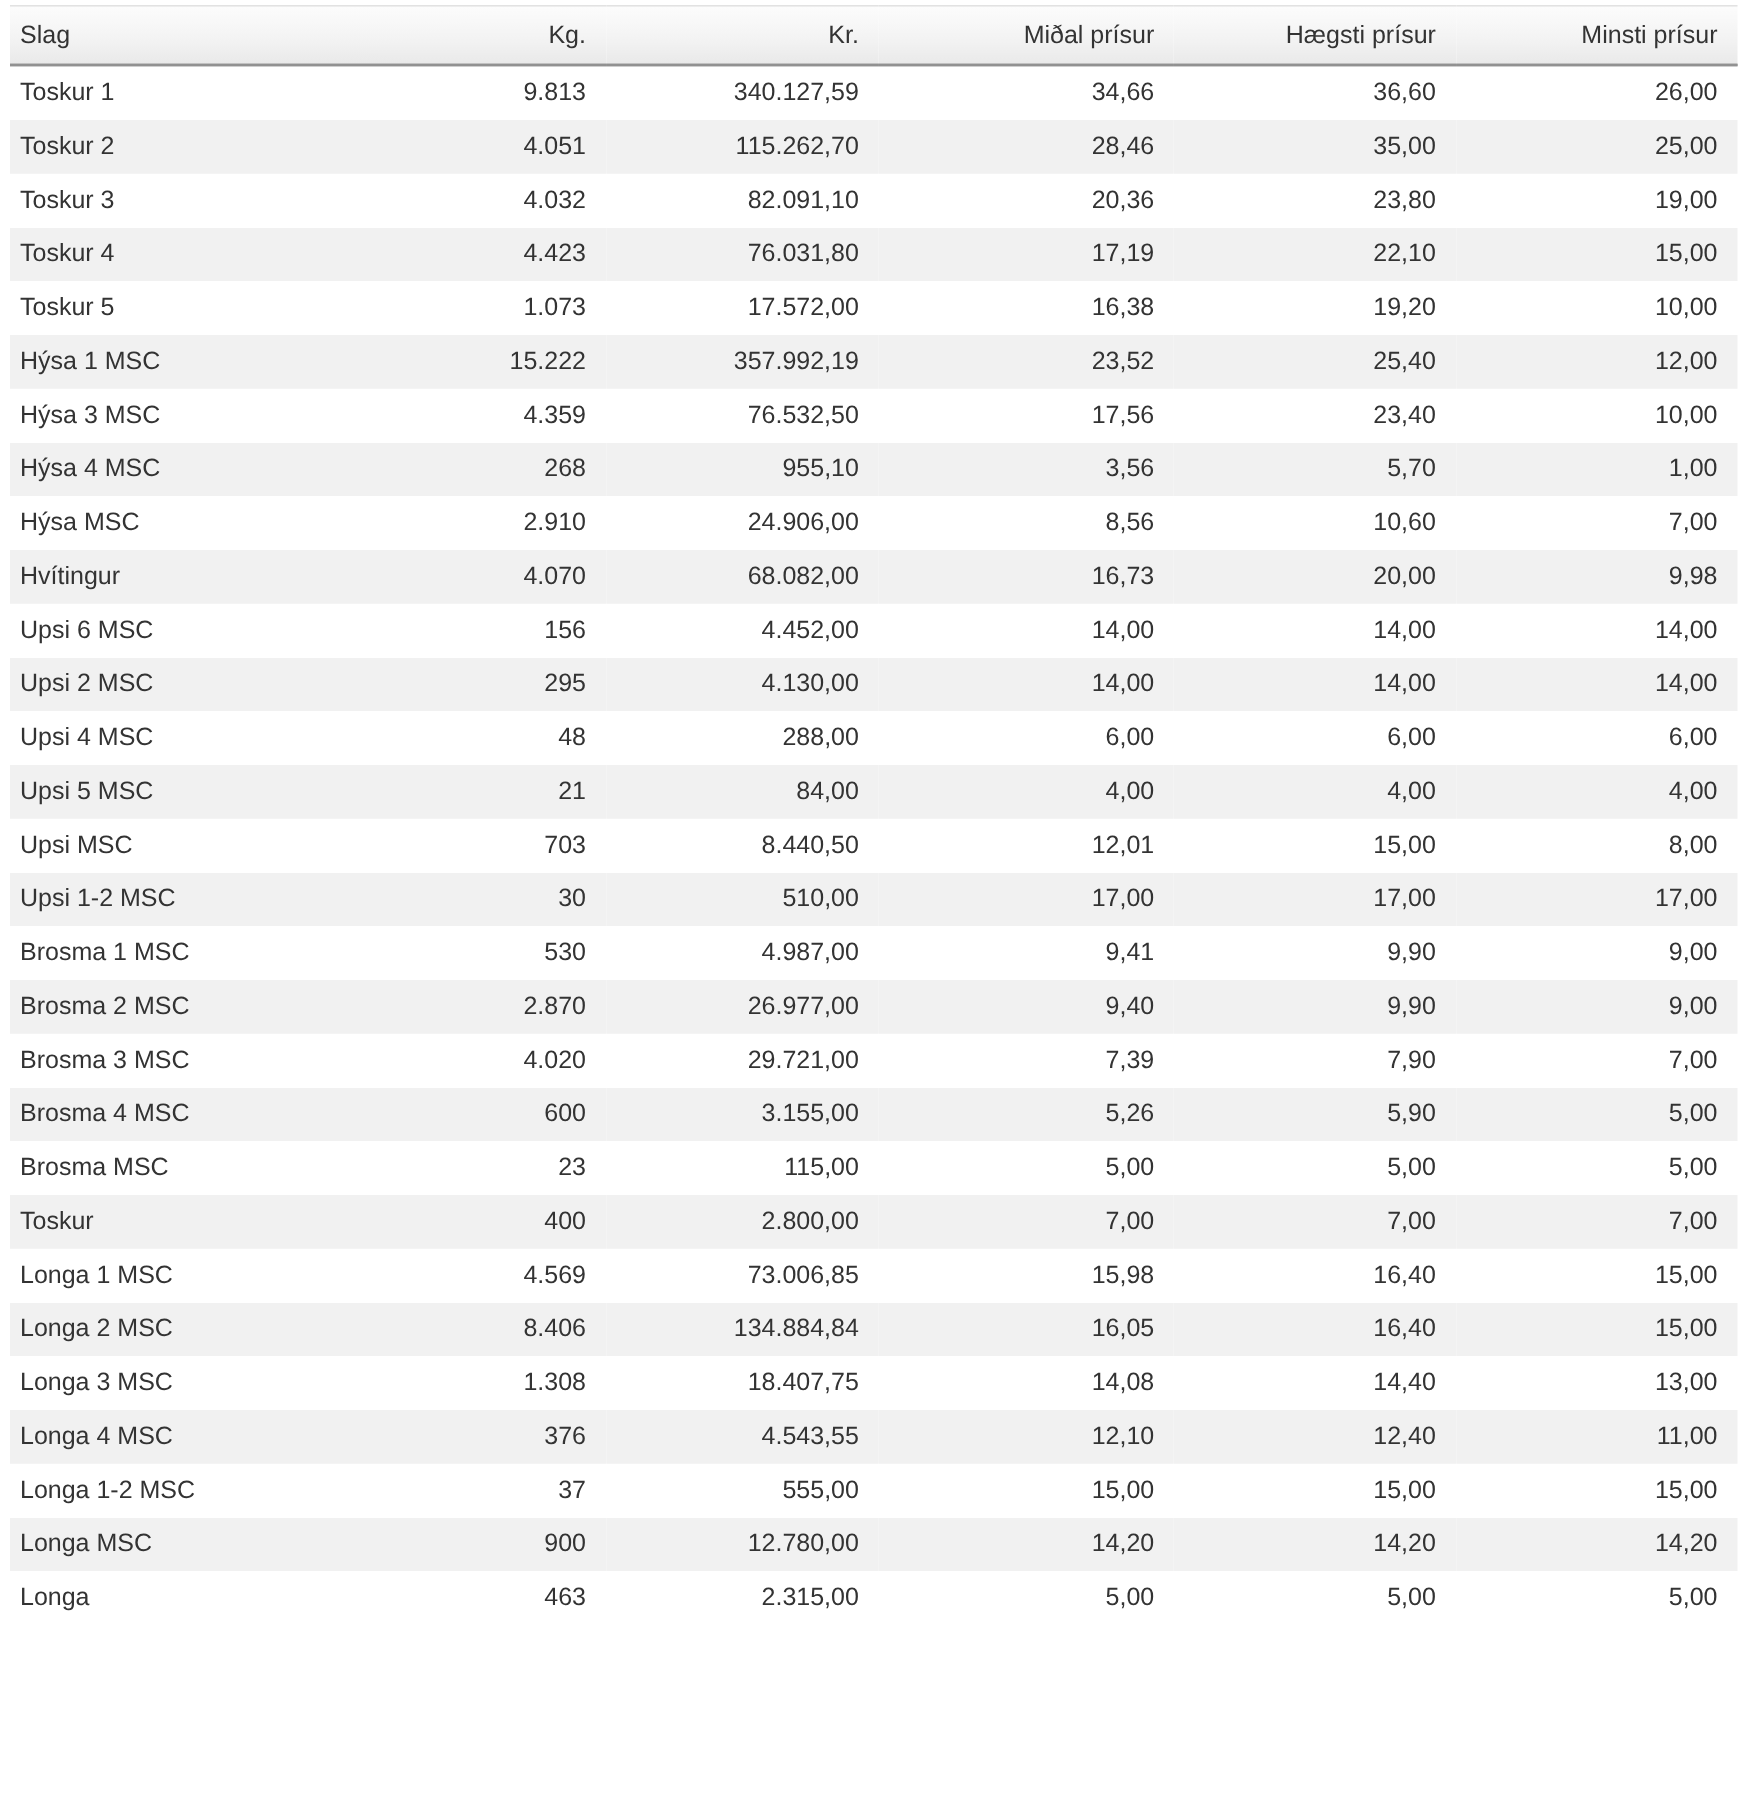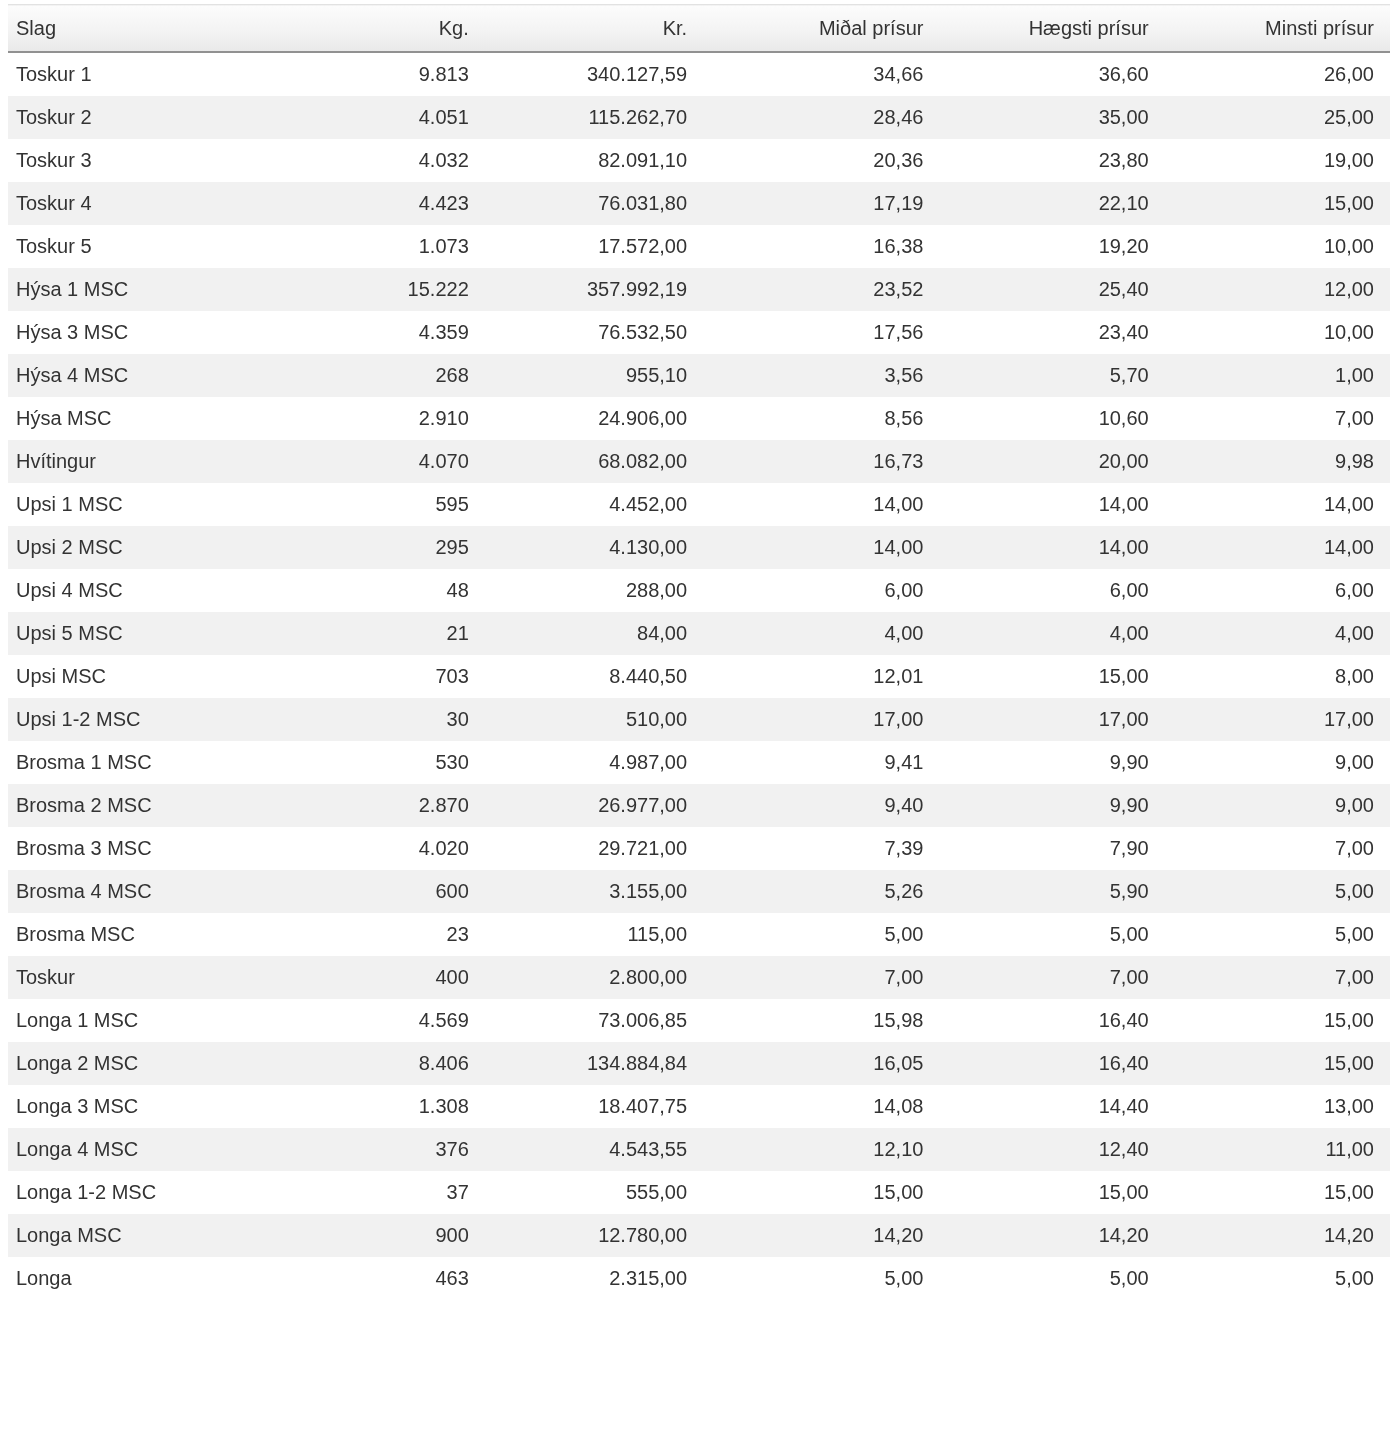--- a/index.html
+++ b/index.html
@@ -145,22 +145,22 @@
       </tr>
       <tr data-name="table-row">
         <td data-name="cell-slag" class="first">Hvítingur</td>
         <td data-name="cell-kg" class="num">4.070</td>
         <td data-name="cell-kr" class="num">68.082,00</td>
         <td data-name="cell-midal-prisur" class="num">16,73</td>
         <td data-name="cell-haegsti-prisur" class="num">20,00</td>
         <td data-name="cell-minsti-prisur" class="num">9,98</td>
       </tr>
       <tr data-name="table-row">
-        <td data-name="cell-slag" class="first">Upsi 1 MSC</td>
-        <td data-name="cell-kg" class="num">595</td>
+        <td data-name="cell-slag" class="first">Upsi 6 MSC</td>
+        <td data-name="cell-kg" class="num">156</td>
         <td data-name="cell-kr" class="num">4.452,00</td>
         <td data-name="cell-midal-prisur" class="num">14,00</td>
         <td data-name="cell-haegsti-prisur" class="num">14,00</td>
         <td data-name="cell-minsti-prisur" class="num">14,00</td>
       </tr>
       <tr data-name="table-row">
         <td data-name="cell-slag" class="first">Upsi 2 MSC</td>
         <td data-name="cell-kg" class="num">295</td>
         <td data-name="cell-kr" class="num">4.130,00</td>
         <td data-name="cell-midal-prisur" class="num">14,00</td>

